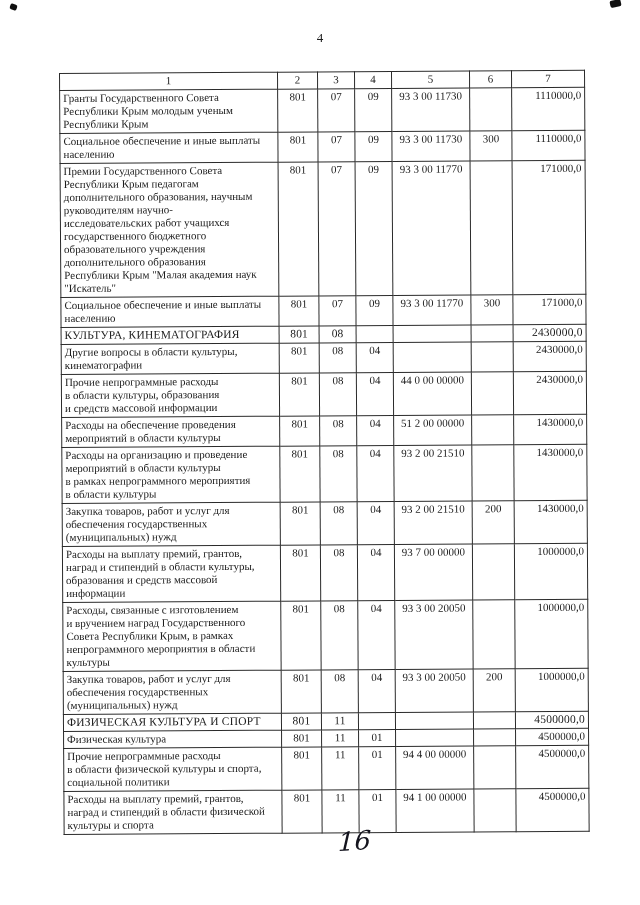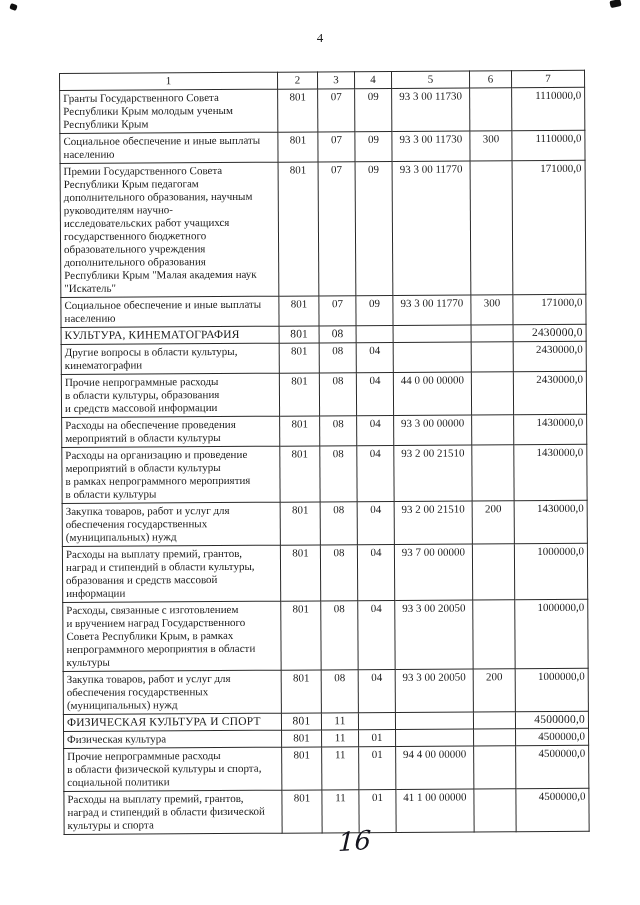--- a/index.html
+++ b/index.html
@@ -56,20 +56,21 @@
     white-space: pre-line;
     padding-left: 4px;
   }
   td.code {
     text-align: center;
   }
   td.amount {
     text-align: right;
     vertical-align: bottom;
     padding-right: 3px;
+    border-radius: 14px;
   }
   tr.section td {
     font-size: 11.5px;
     letter-spacing: 0.2px;
   }
   .handwritten {
     position: absolute;
     left: 338px;
     top: 826px;
     font-family: "DejaVu Serif", serif;
@@ -197,21 +198,21 @@
             <td class="code">44 0 00 00000</td>
             <td class="code"></td>
             <td class="amount">2430000,0</td>
           </tr>
           <tr>
             <td class="cell-name">Расходы на обеспечение проведения
 мероприятий в области культуры</td>
             <td class="code">801</td>
             <td class="code">08</td>
             <td class="code">04</td>
-            <td class="code">93 3 00 00000</td>
+            <td class="code">51 2 00 00000</td>
             <td class="code"></td>
             <td class="amount">1430000,0</td>
           </tr>
           <tr>
             <td class="cell-name">Расходы на организацию и проведение
 мероприятий в области культуры
 в рамках непрограммного мероприятия
 в области культуры</td>
             <td class="code">801</td>
             <td class="code">08</td>
@@ -296,21 +297,21 @@
             <td class="code"></td>
             <td class="amount">4500000,0</td>
           </tr>
           <tr>
             <td class="cell-name">Расходы на выплату премий, грантов,
 наград и стипендий в области физической
 культуры и спорта</td>
             <td class="code">801</td>
             <td class="code">11</td>
             <td class="code">01</td>
-            <td class="code">41 1 00 00000</td>
+            <td class="code">94 1 00 00000</td>
             <td class="code"></td>
             <td class="amount">4500000,0</td>
           </tr>
         </tbody>
     </table>
   </div>
 
   <div class="handwritten">16</div>
 
 </div>

